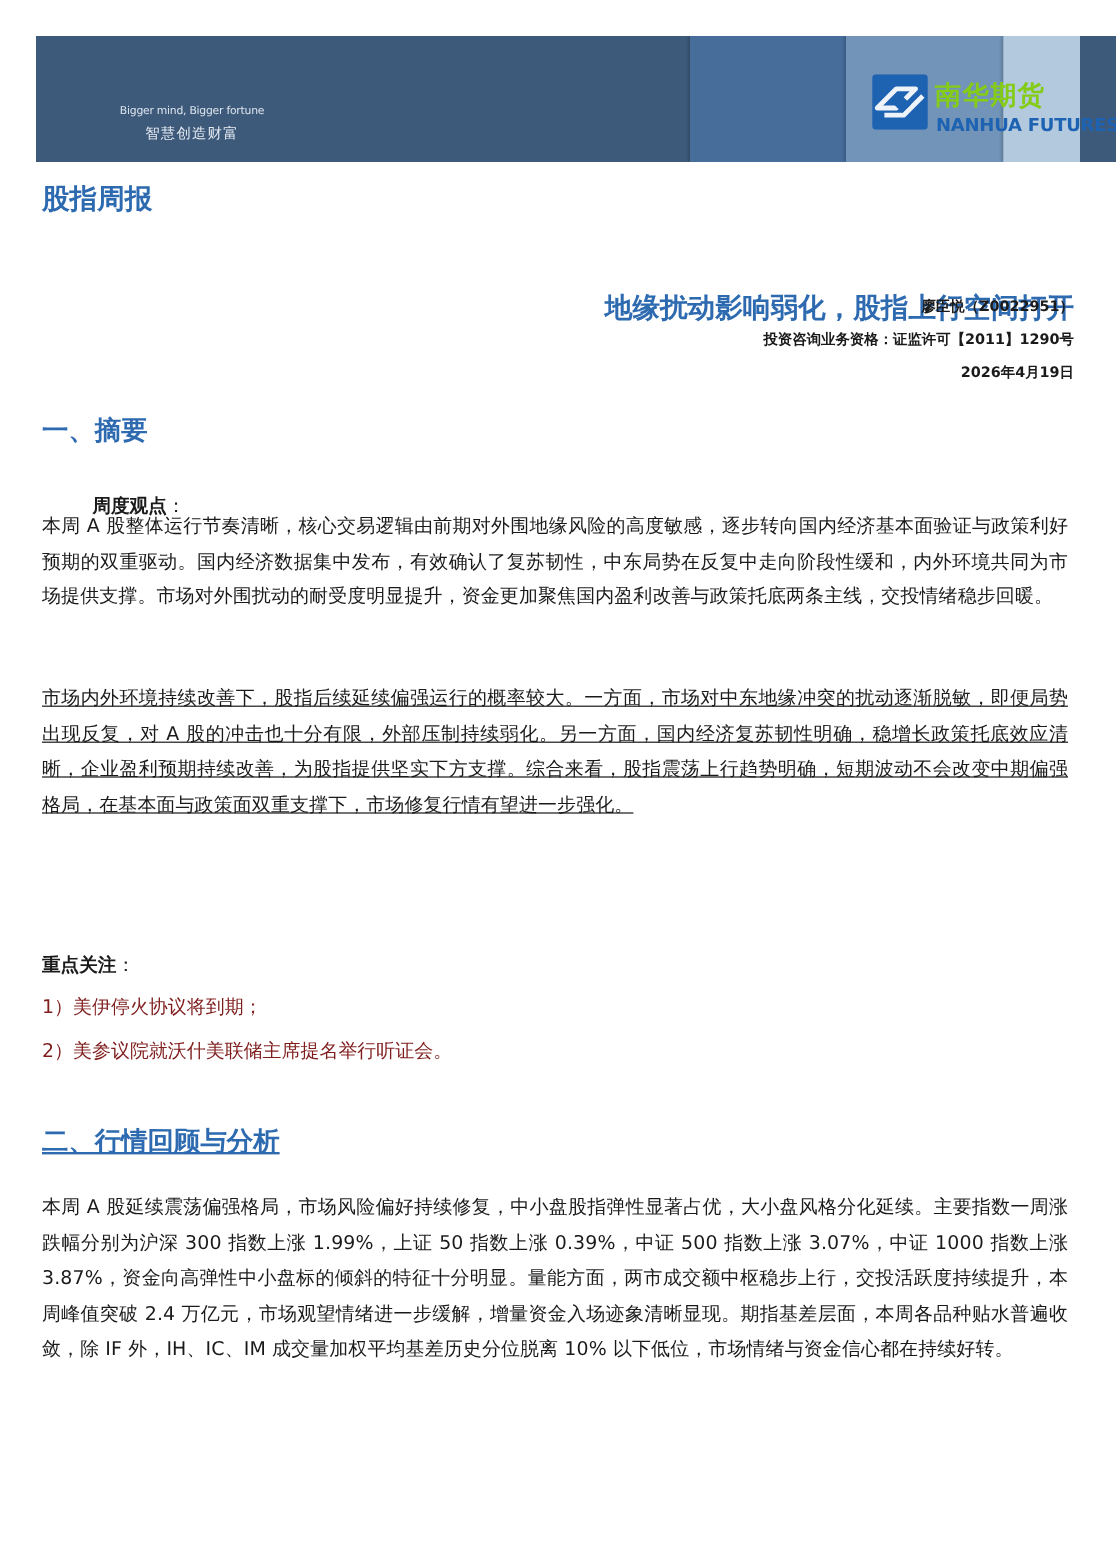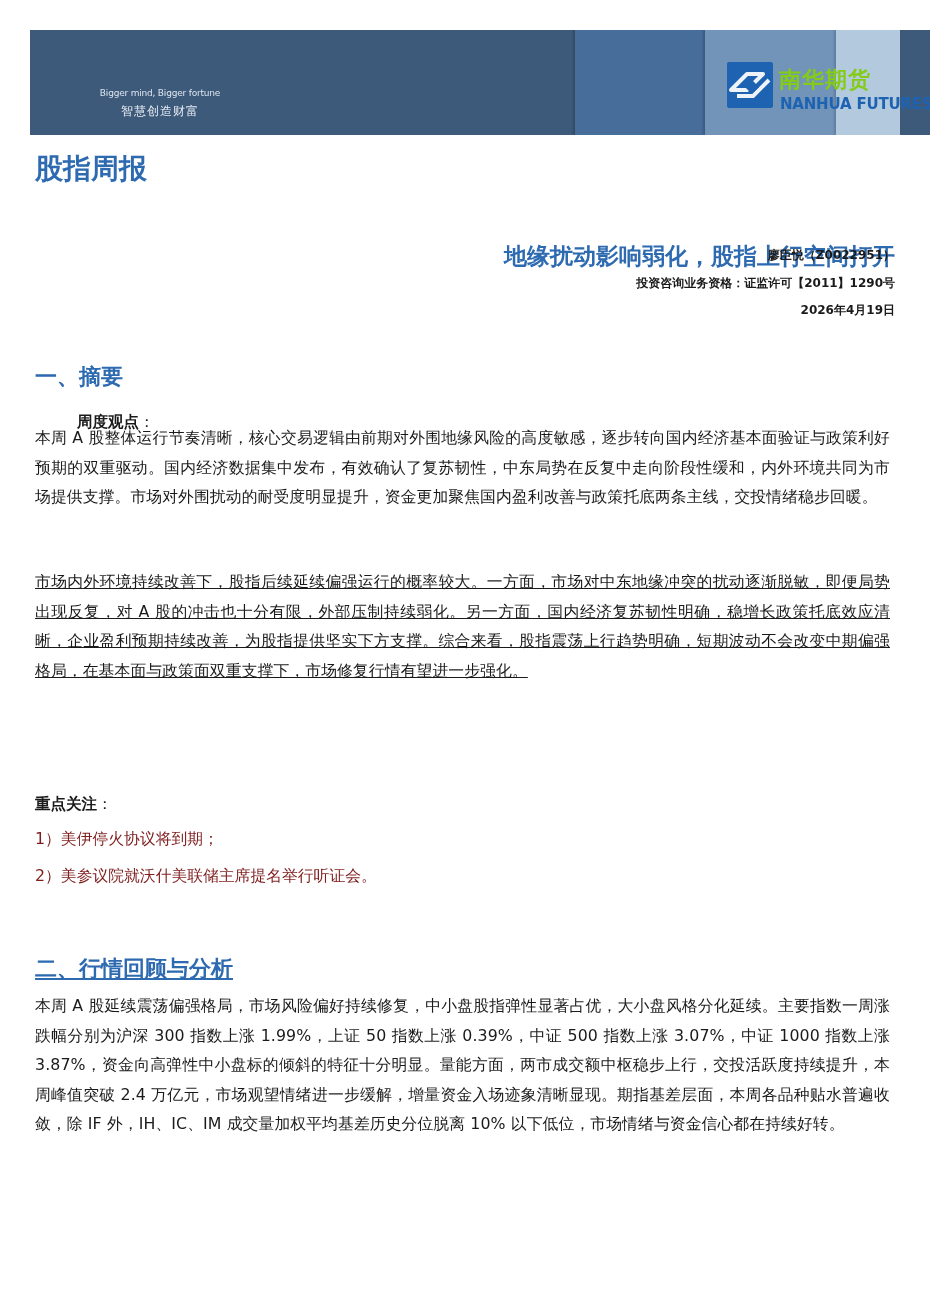--- a/index.html
+++ b/index.html
@@ -32,39 +32,38 @@
   .logo-cn {
     position: absolute; left: 52px; top: 3px; font-size: 22px; font-weight: bold;
     color: #84cc16; letter-spacing: 1px; white-space: nowrap;
   }
   .logo-en {
     position: absolute; left: 53px; top: 33px; font-size: 15px; font-weight: bold;
     color: #1e62b2; white-space: nowrap; letter-spacing: -0.2px;
   }
 
   .report-type {
-    position: absolute; left: 35px; top: 150px; font-size: 28px; font-weight: bold;
+    position: absolute; left: 35px; top: 150px; font-size: 23px; font-weight: bold;
     color: #2d6ab0;
   }
   .report-title {
     position: absolute; right: 35px; top: 197px; font-size: 23px; font-weight: bold;
     color: #2d6ab0; text-align: right; white-space: nowrap; margin-top: 44px;
   }
   .meta {
     position: absolute; right: 35px; font-size: 12px; font-weight: bold; color: #1a1a1a;
     text-align: right; white-space: nowrap;
   }
   .meta-author { top: 247px; }
   .meta-license { top: 275px; }
   .meta-date { top: 302px; }
 
   .section-heading {
     position: absolute; left: 35px; font-size: 22px; font-weight: bold; color: #2d6ab0;
     white-space: nowrap;
-    margin-top: 18px;
   }
   .sub-heading {
     position: absolute; left: 35px; font-size: 15.5px; color: #1a1a1a; white-space: nowrap;
   }
   .sub-heading b { font-weight: bold; }
   .para {
     position: absolute; left: 35px; width: 855px; font-size: 15.8px; line-height: 29.5px;
     color: #1a1a1a; text-align: justify; letter-spacing: 0.1px;
   }
   .list-item {

